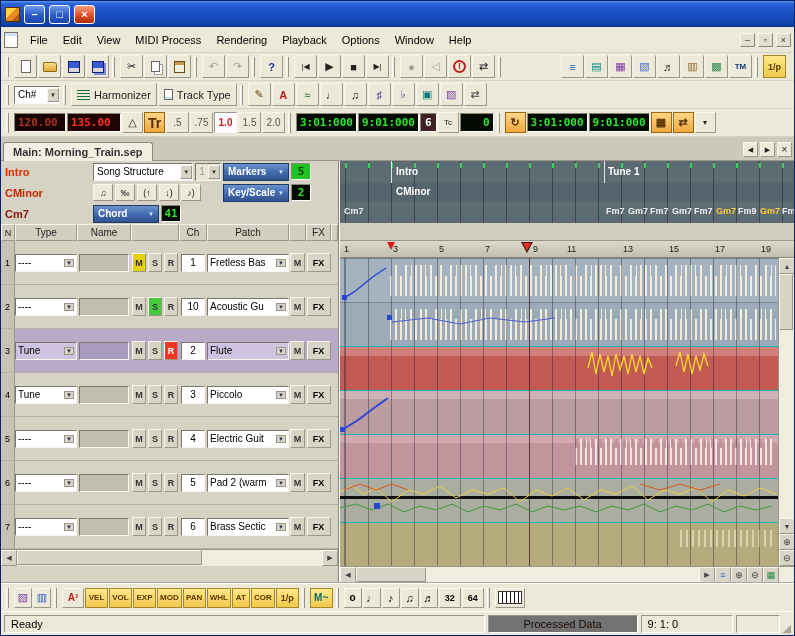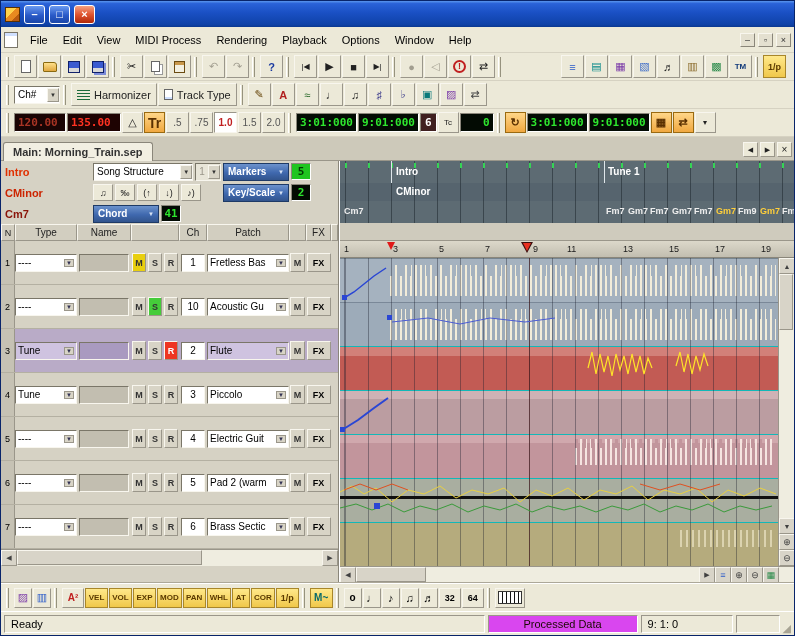--- a/index.html
+++ b/index.html
@@ -170,21 +170,21 @@
 .bottombar{position:absolute;left:0;right:0;bottom:24px;height:28px;display:flex;align-items:center;gap:1px;
  padding:1px 3px;border-top:1px solid #fff;box-shadow:0 -1px 0 #aca899;background:#ece9d8}
 .ybtn{height:20px;min-width:23px;display:flex;align-items:center;justify-content:center;font-size:8px;font-weight:bold;
  color:#5a3a00;background:linear-gradient(#ffe88a,#f0c84a);border:1px solid #a8862a;padding:0 2px}
 .nbtn{width:18px;height:20px;display:flex;align-items:center;justify-content:center;font-size:11px;
  background:#ece9d8;border:1px solid;border-color:#f8f6ee #9a968a #9a968a #f8f6ee}
 .statusbar{position:absolute;left:0;right:0;bottom:0;height:24px;display:flex;align-items:center;gap:3px;
  padding:0 3px;border-top:1px solid #fff;background:#ece9d8}
 .scell{height:18px;display:flex;align-items:center;padding:0 6px;font-size:11px;
  border:1px solid;border-color:#9a968a #fff #fff #9a968a}
-.scell.processed{background:#d946ef;color:#1a0a00;width:150px;justify-content:center}
+.scell.processed{background:#737373;color:#1a0a00;width:150px;justify-content:center}
 .corner{margin-left:auto;color:#a8a494;font-size:11px;align-self:flex-end}
 </style>
 </head>
 <body>
 
 <div class="window">
 
   <div class="titlebar">
     <span class="title-icon"></span>
     <span class="tbtn">–</span>

